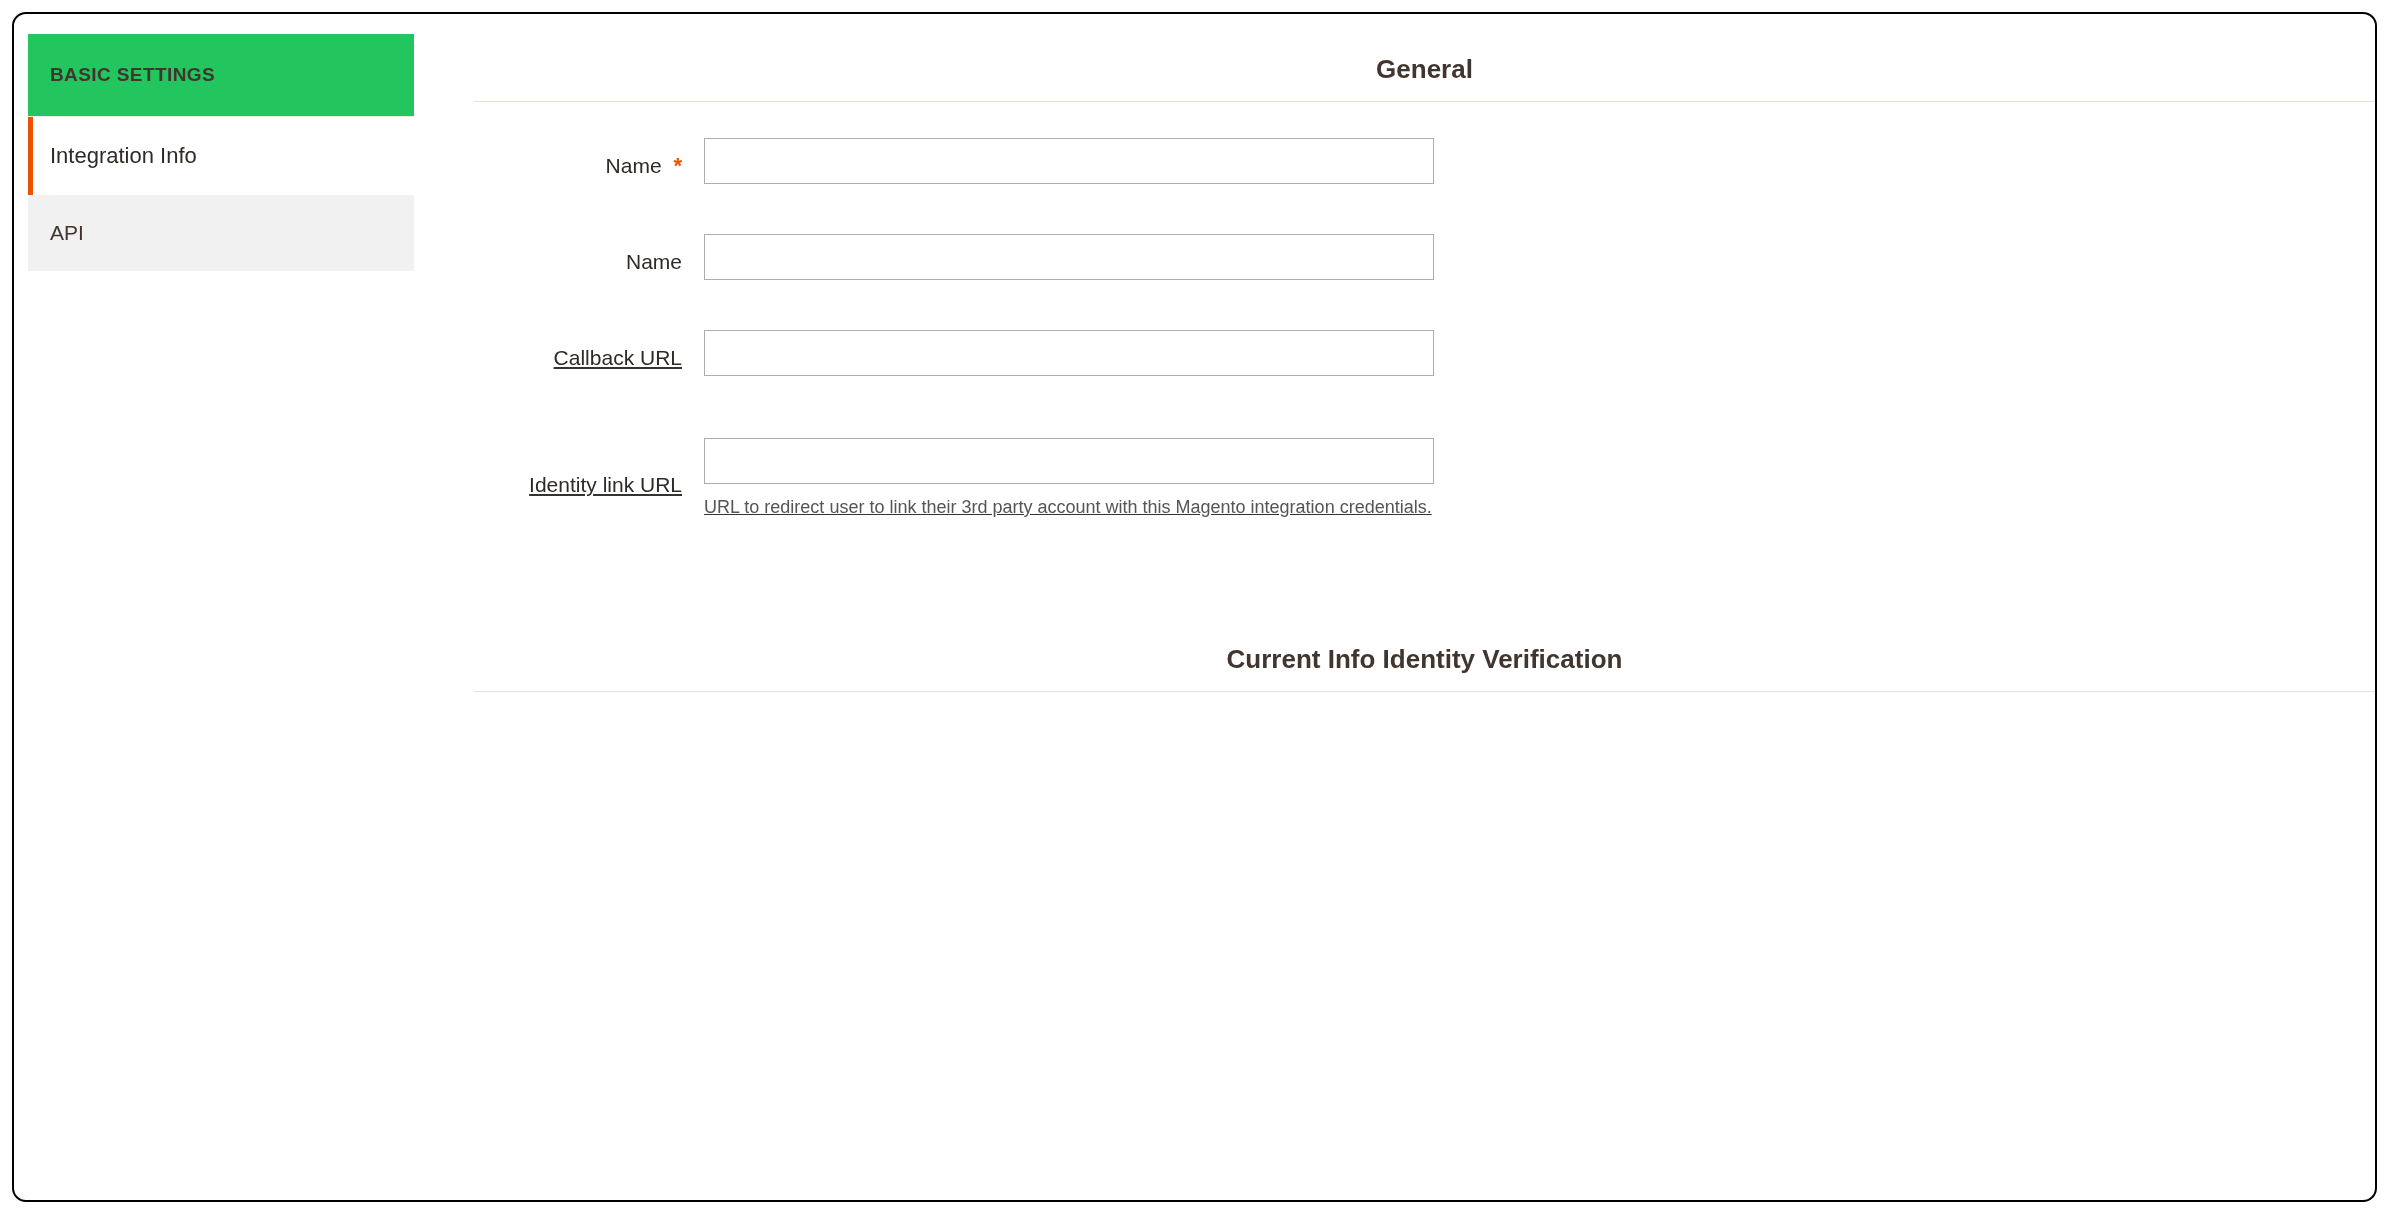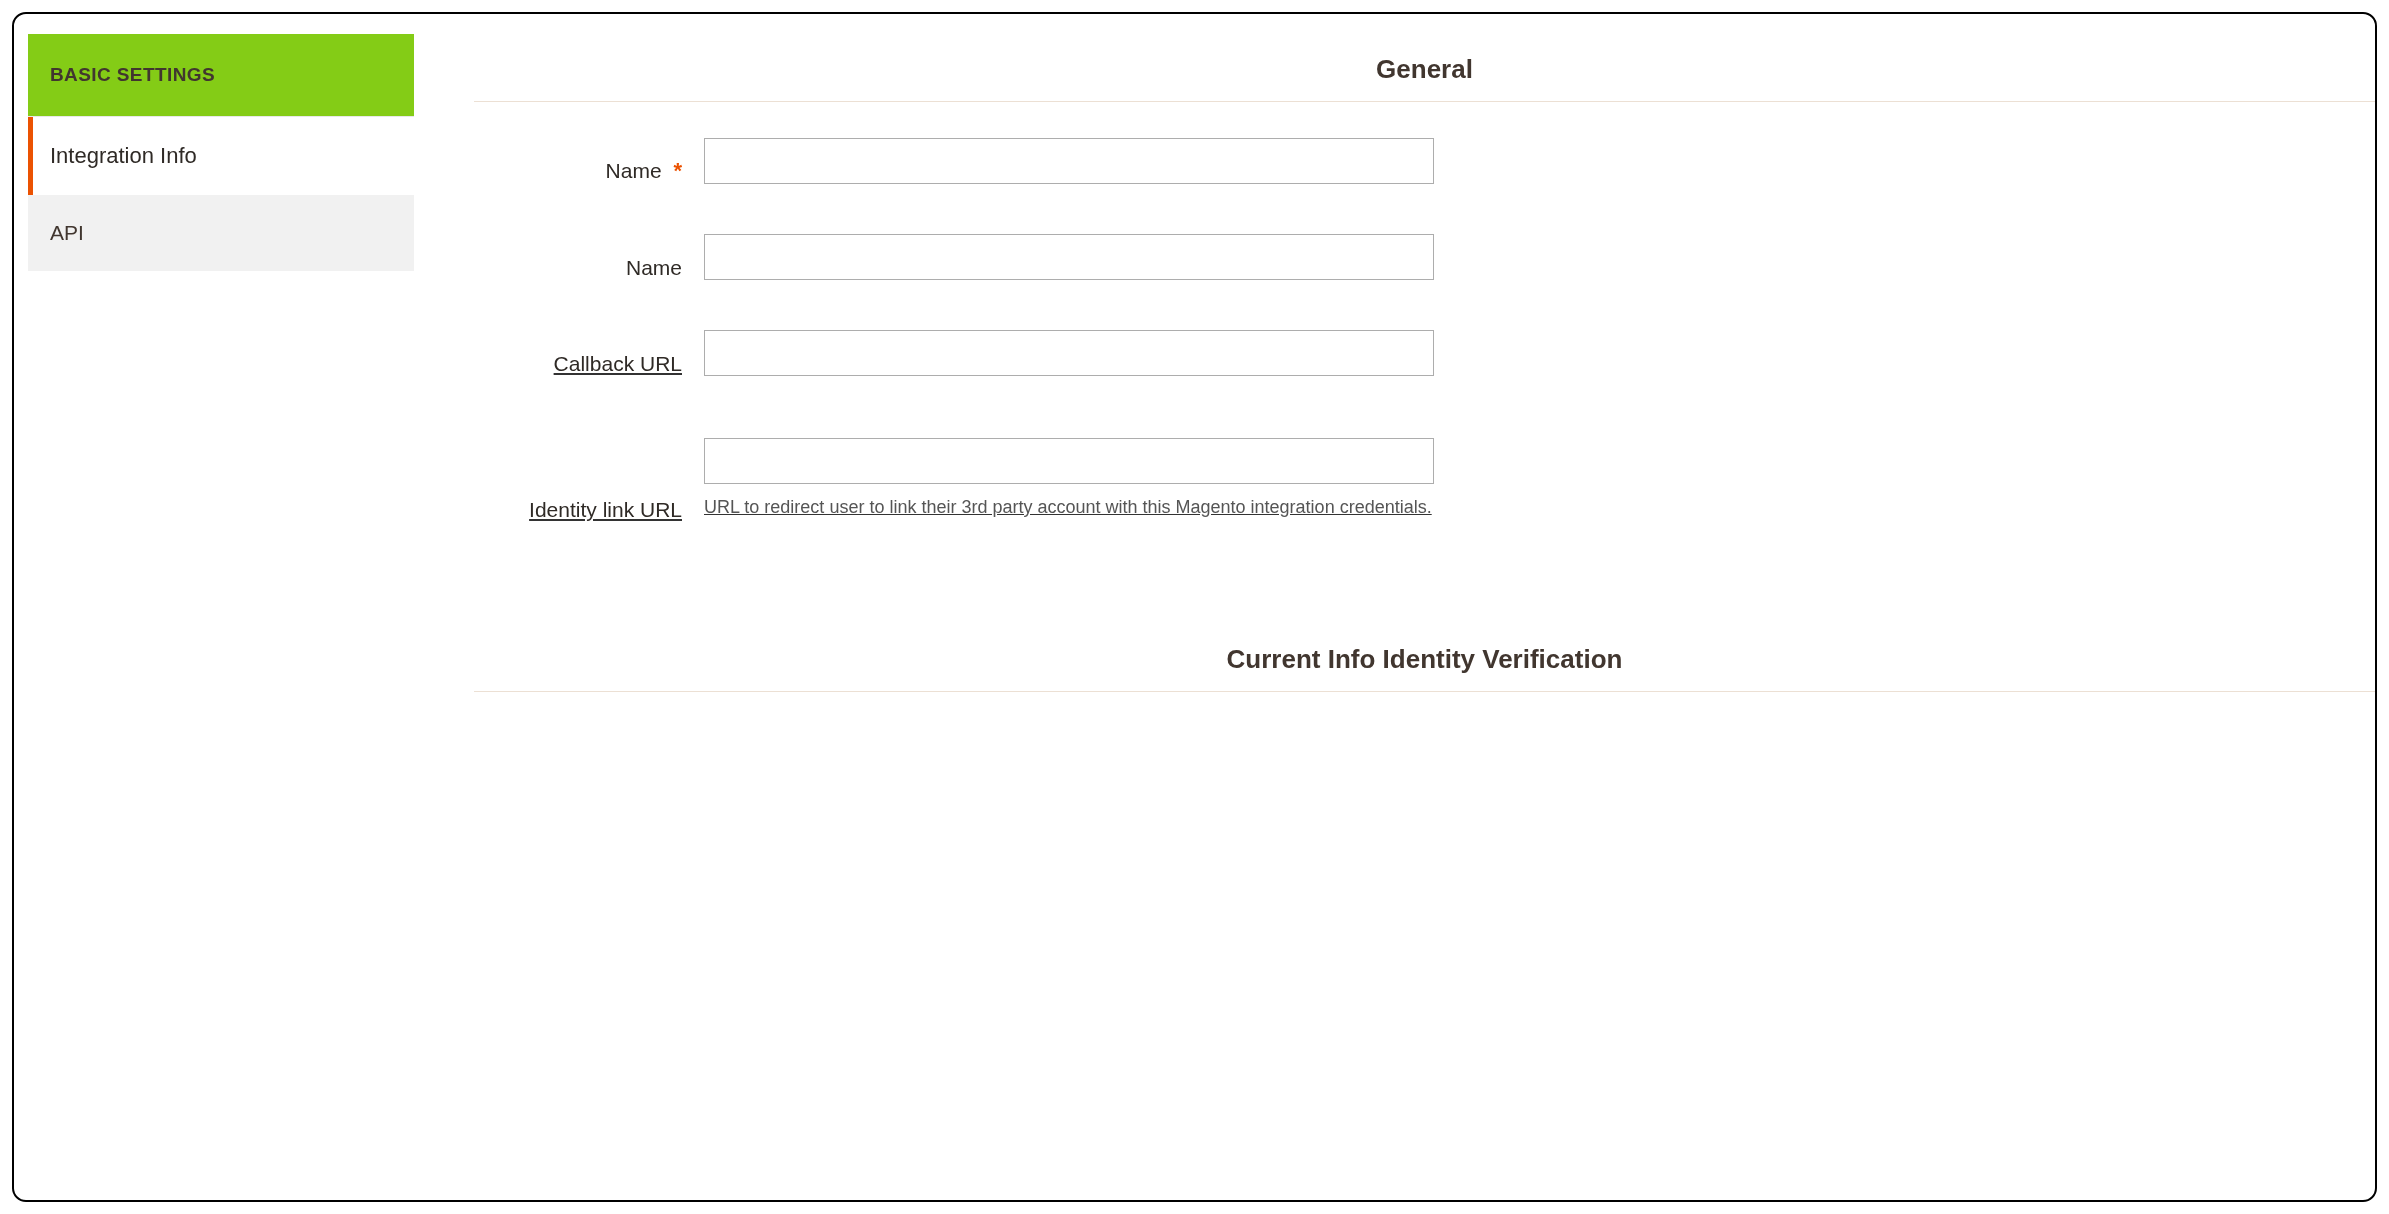--- a/index.html
+++ b/index.html
@@ -17,21 +17,21 @@
       display: flex;
       overflow: hidden;
       background: #ffffff;
     }
     .sidebar {
       width: 400px;
       flex: 0 0 400px;
       padding: 20px 0 0 14px;
     }
     .sidebar-header {
-      background: #84cc16;
+      background: #22c55e;
       padding: 30px 22px;
       font-size: 19px;
       font-weight: 700;
       color: #41362f;
       letter-spacing: 0.4px;
       border-bottom: 1px solid #e8e8e8;
     }
     .sidebar-item {
       padding: 26px 22px;
       font-size: 21px;
@@ -59,21 +59,21 @@
       margin-bottom: 16px;
       text-align: center;
     }
     .section-divider {
       border: none;
       border-top: 1.5px solid #ece0d4;
       margin-bottom: 36px;
     }
     .field-row {
       display: flex;
-      align-items: flex-end;
+      align-items: center;
       margin-bottom: 50px;
     }
     .field-row.with-help { margin-bottom: 62px; text-decoration: underline; }
     .field-label-col {
       width: 230px;
       flex: 0 0 230px;
       text-align: right;
       padding-top: 10px;
       padding-right: 22px;
       font-size: 21px;

